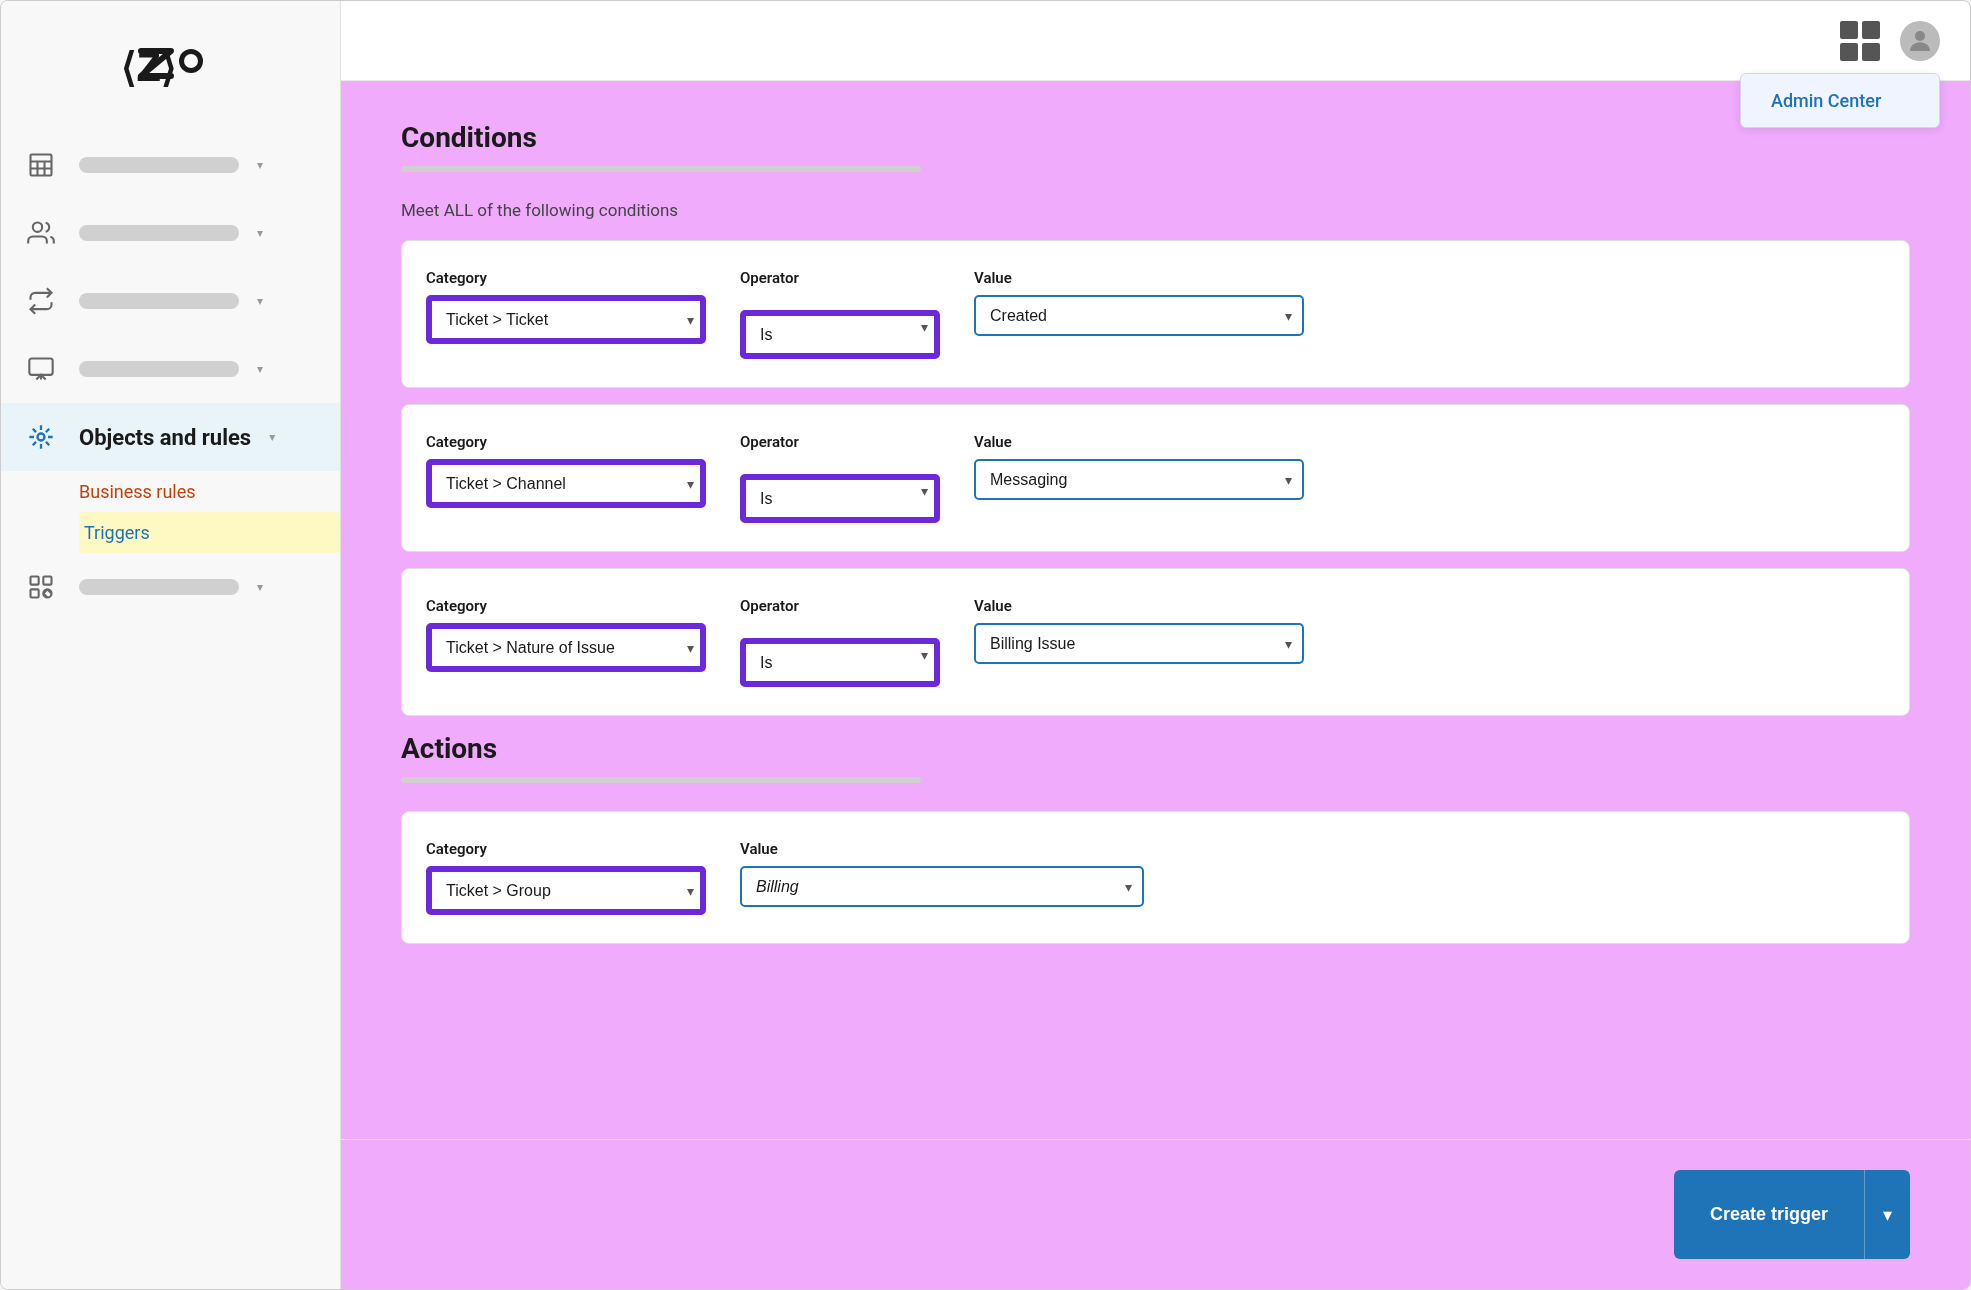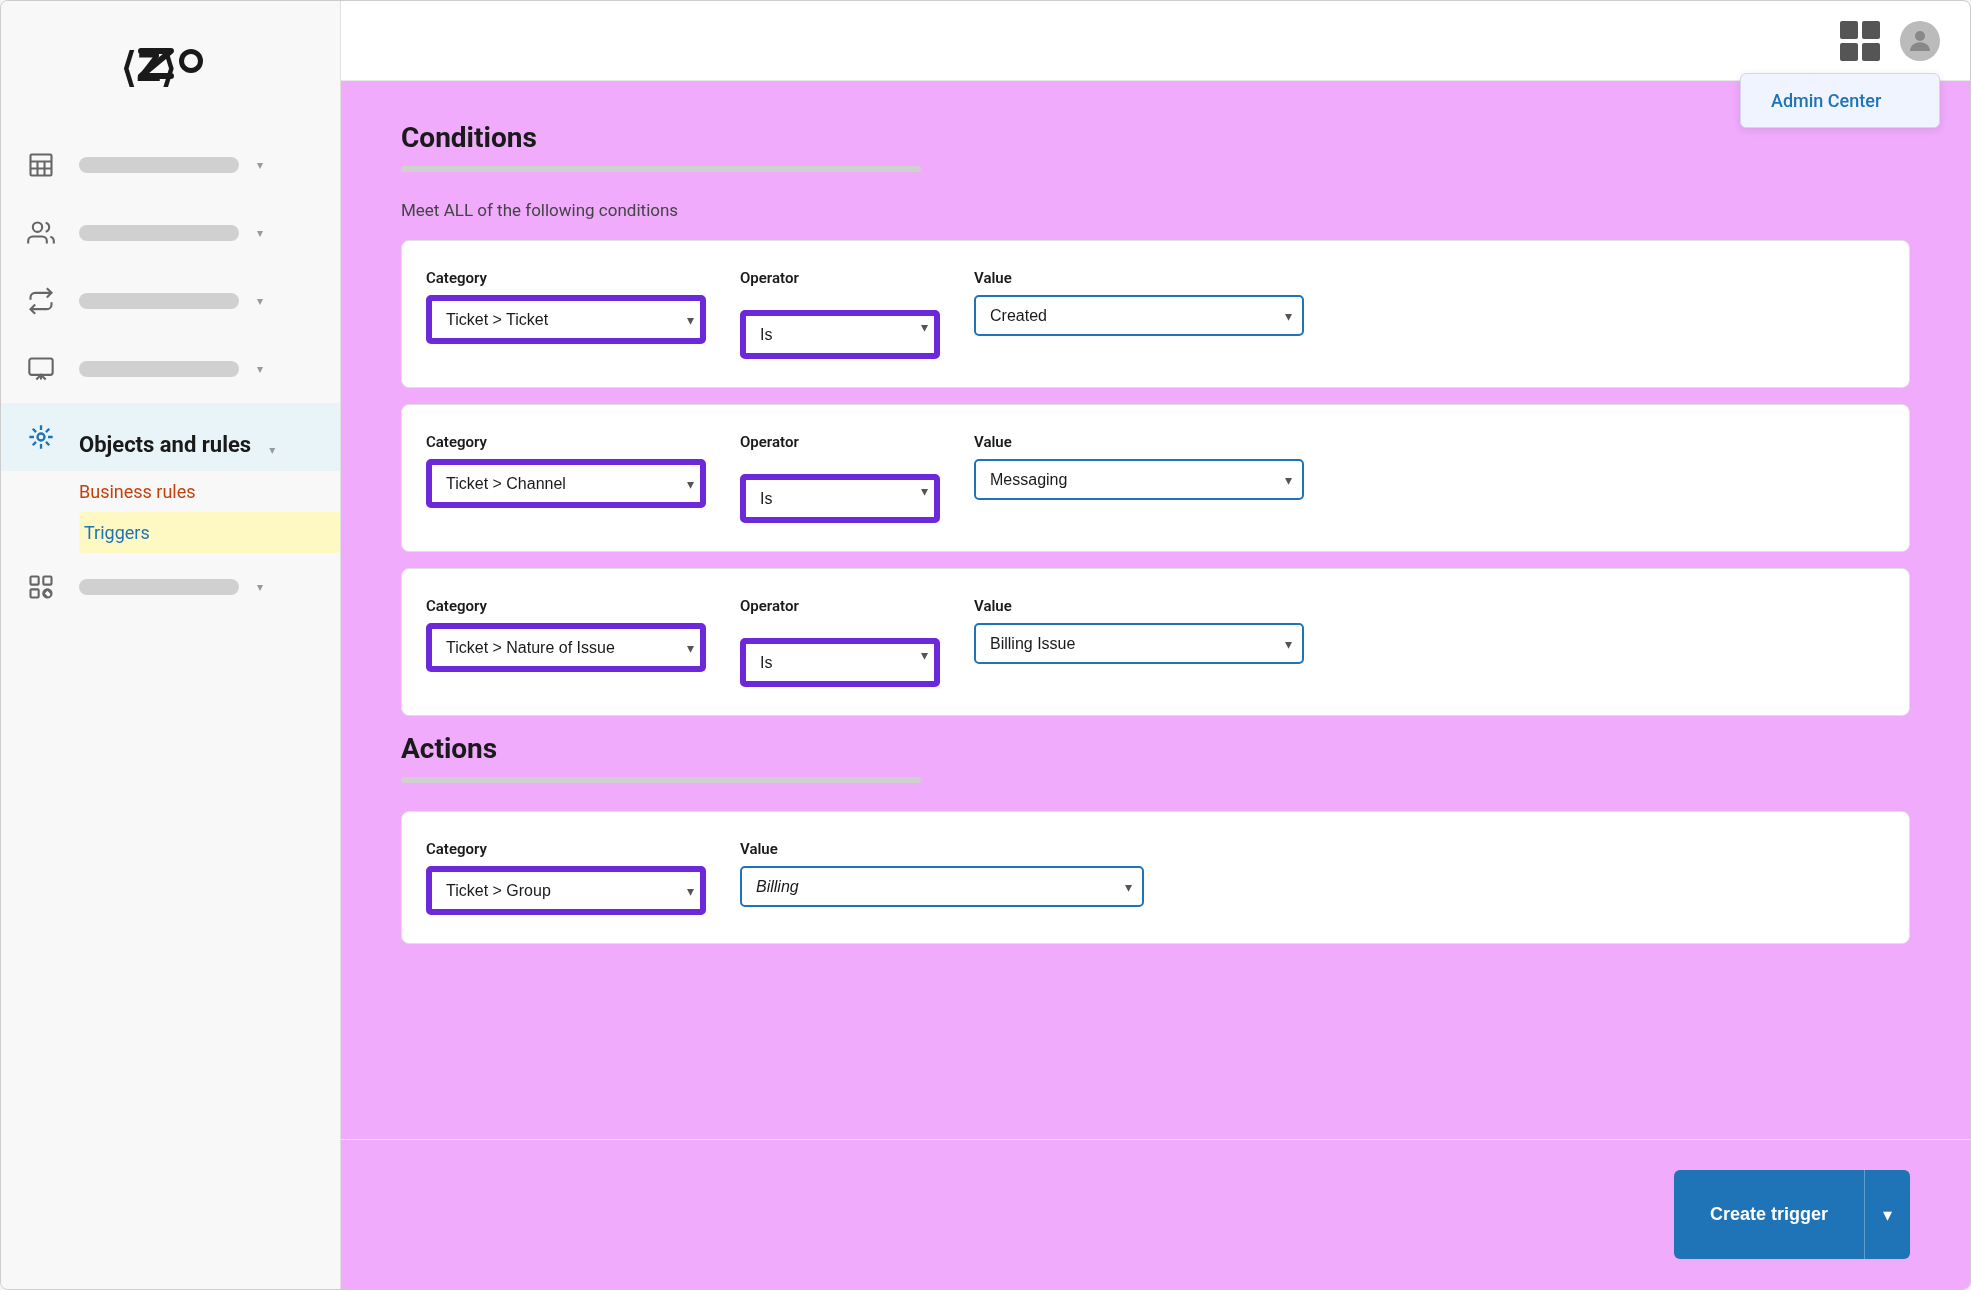--- a/index.html
+++ b/index.html
@@ -47,21 +47,20 @@
       display: flex;
       align-items: center;
       padding: 14px 20px;
       cursor: pointer;
       gap: 18px;
       position: relative;
     }
 
     .nav-item.active {
       background: #e8f4f8;
-      align-items: flex-end;
     }
 
     .nav-icon {
       width: 40px;
       height: 40px;
       display: flex;
       align-items: center;
       justify-content: center;
       color: #666;
       flex-shrink: 0;

